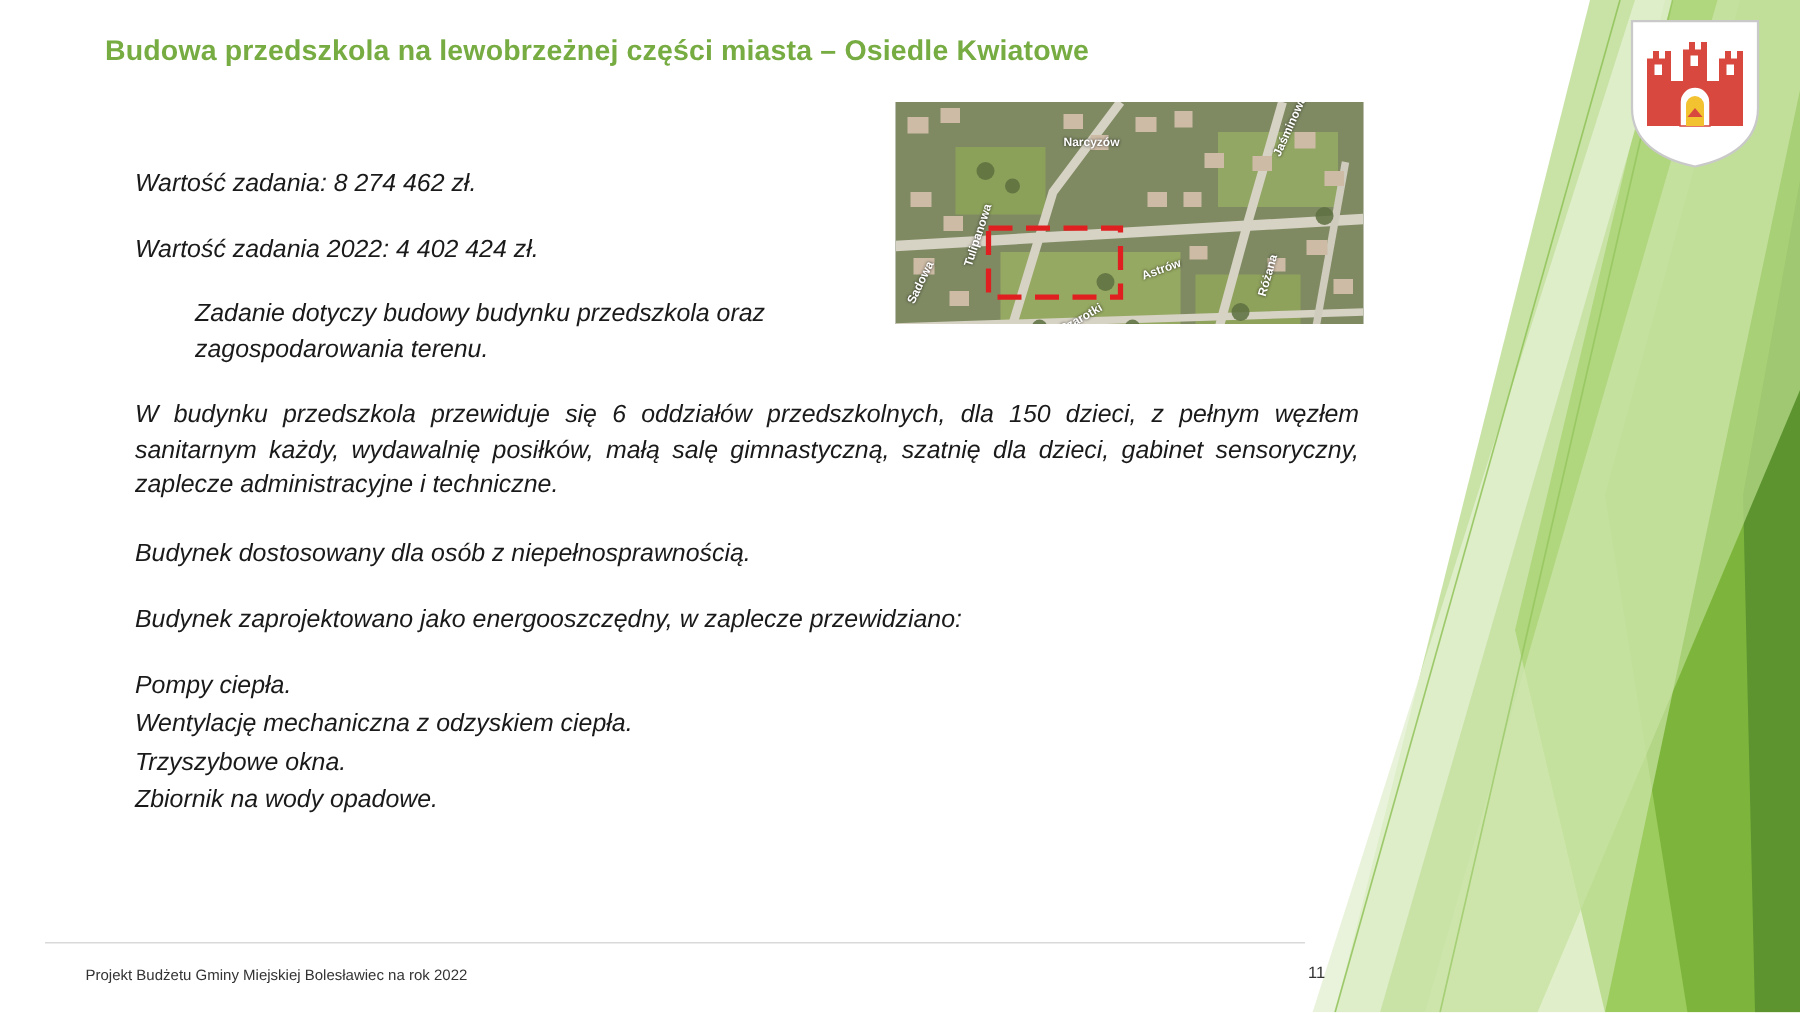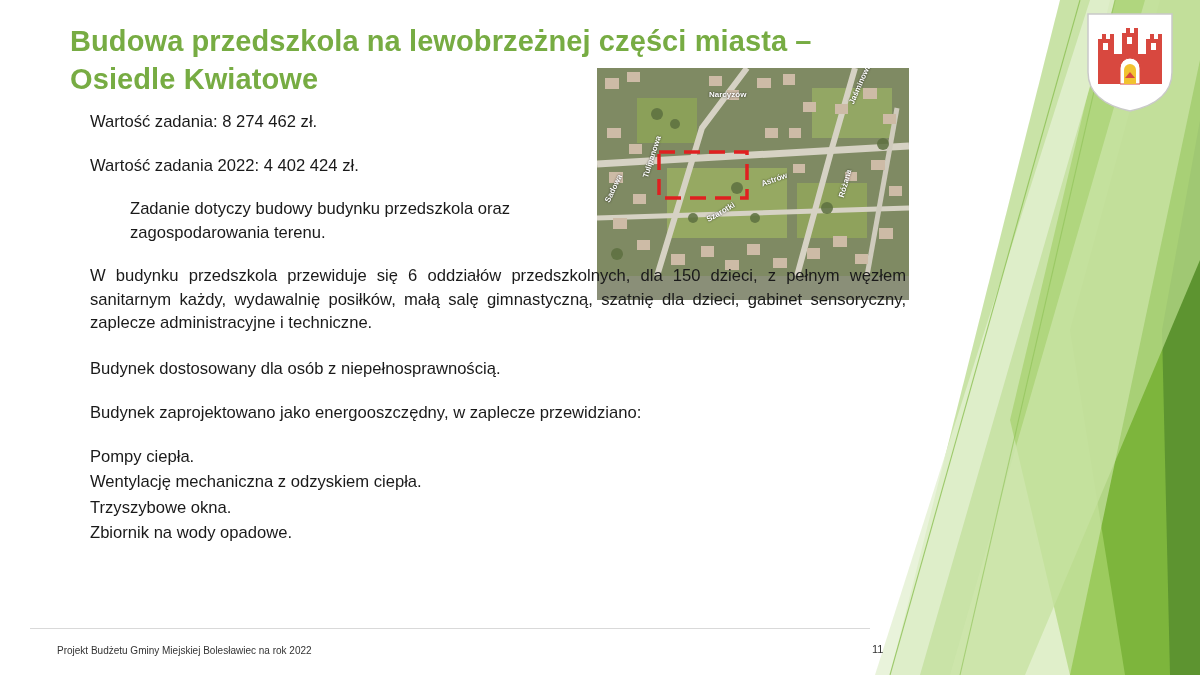--- a/index.html
+++ b/index.html
@@ -48,36 +48,37 @@
     width: 92px;
     height: 104px;
   }
 
   
   .title {
     position: absolute;
     left: 70px;
     top: 22px;
     width: 820px;
-    font-size: 29px;
+    font-size: 19px;
     font-weight: bold;
     line-height: 1.32;
     color: #77AC43;
     letter-spacing: 0.1px;
   }
 
   
   .body-text {
     position: absolute;
     left: 90px;
     top: 110px;
     width: 825px;
     color: #1a1a1a;
     font-size: 16.6px;
     line-height: 1.0;
+    font-style: italic;
   }
   .para {
     margin: 0 0 20px 0;
     line-height: 1.42;
   }
   .para.narrow { width: 470px; margin-left: 40px; }
   .para.justified {
     text-align: justify;
     width: 816px;
     margin-bottom: 22px;
@@ -88,21 +89,21 @@
     line-height: 1.52;
   }
   .list-block div { white-space: nowrap; }
 
   
   .map {
     position: absolute;
     left: 597px;
     top: 68px;
     width: 312px;
-    height: 232px;
+    height: 148px;
     overflow: hidden;
     border: 0;
     background: #8a8f78;
   }
   .map svg { display:block; }
   .map-label {
     position: absolute;
     color: #ffffff;
     font-size: 8px;
     font-weight: bold;

